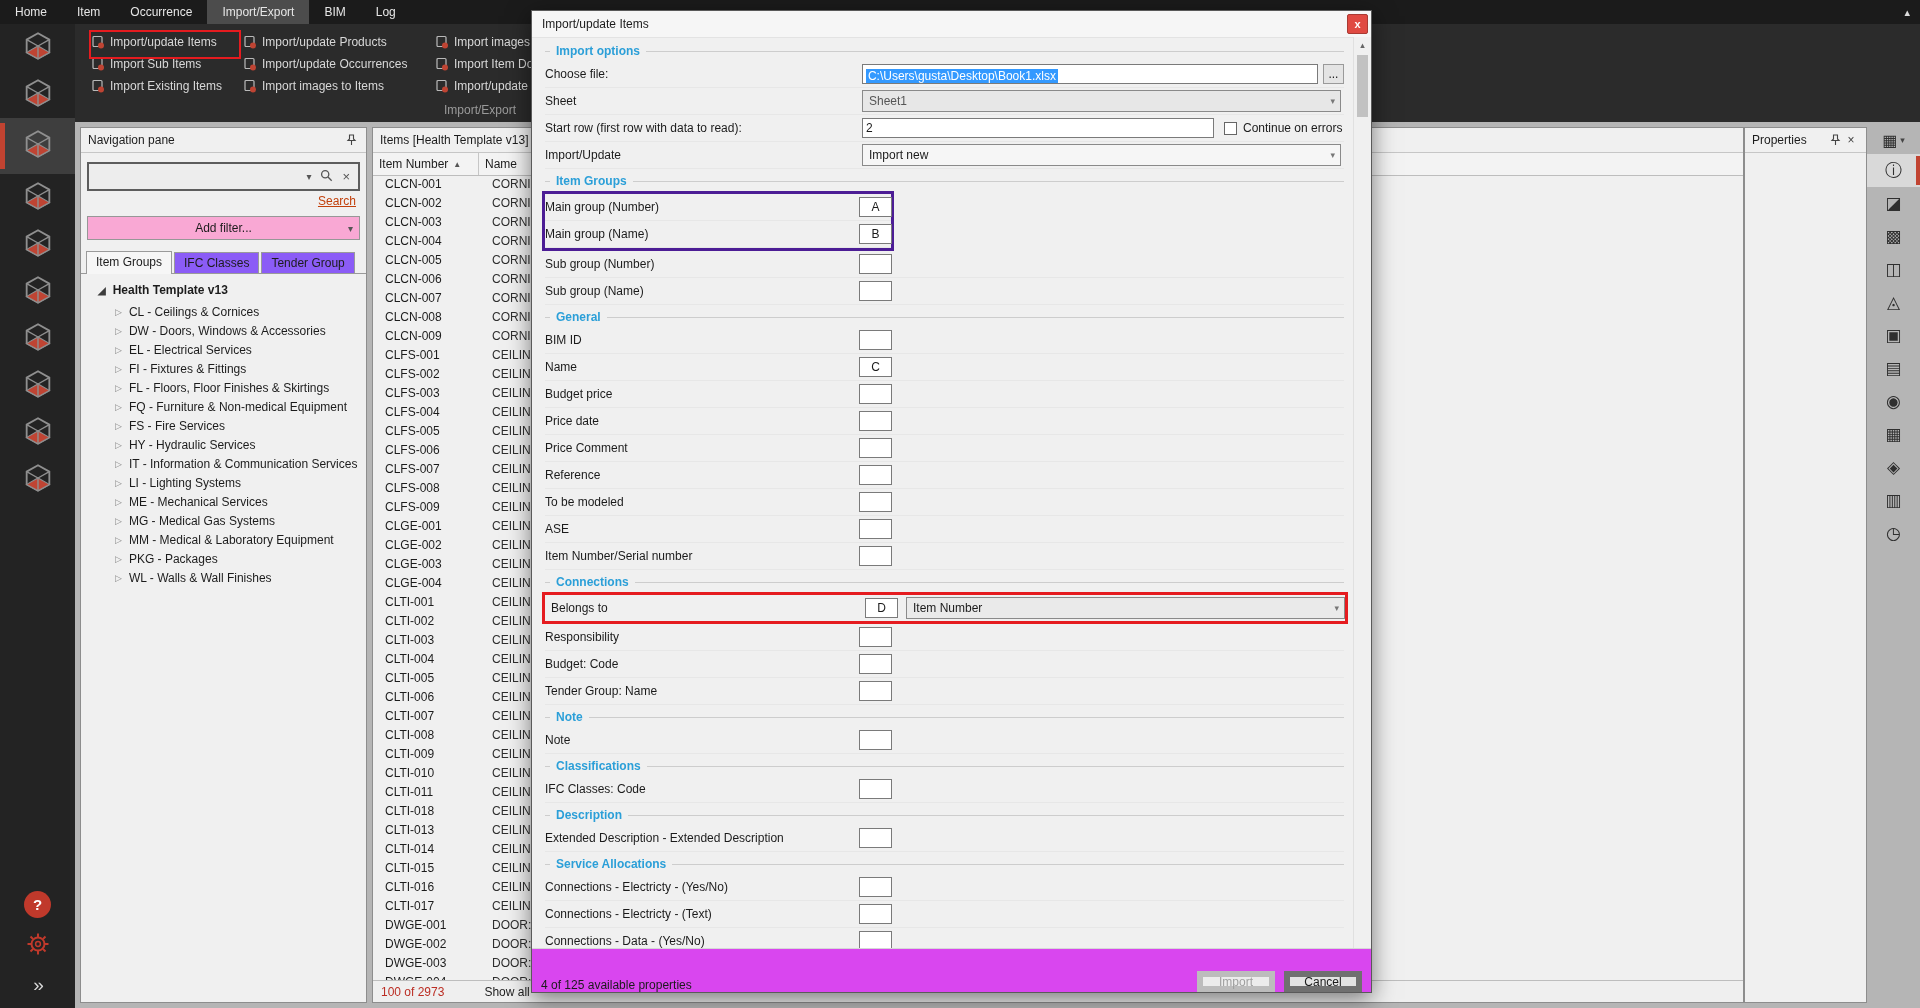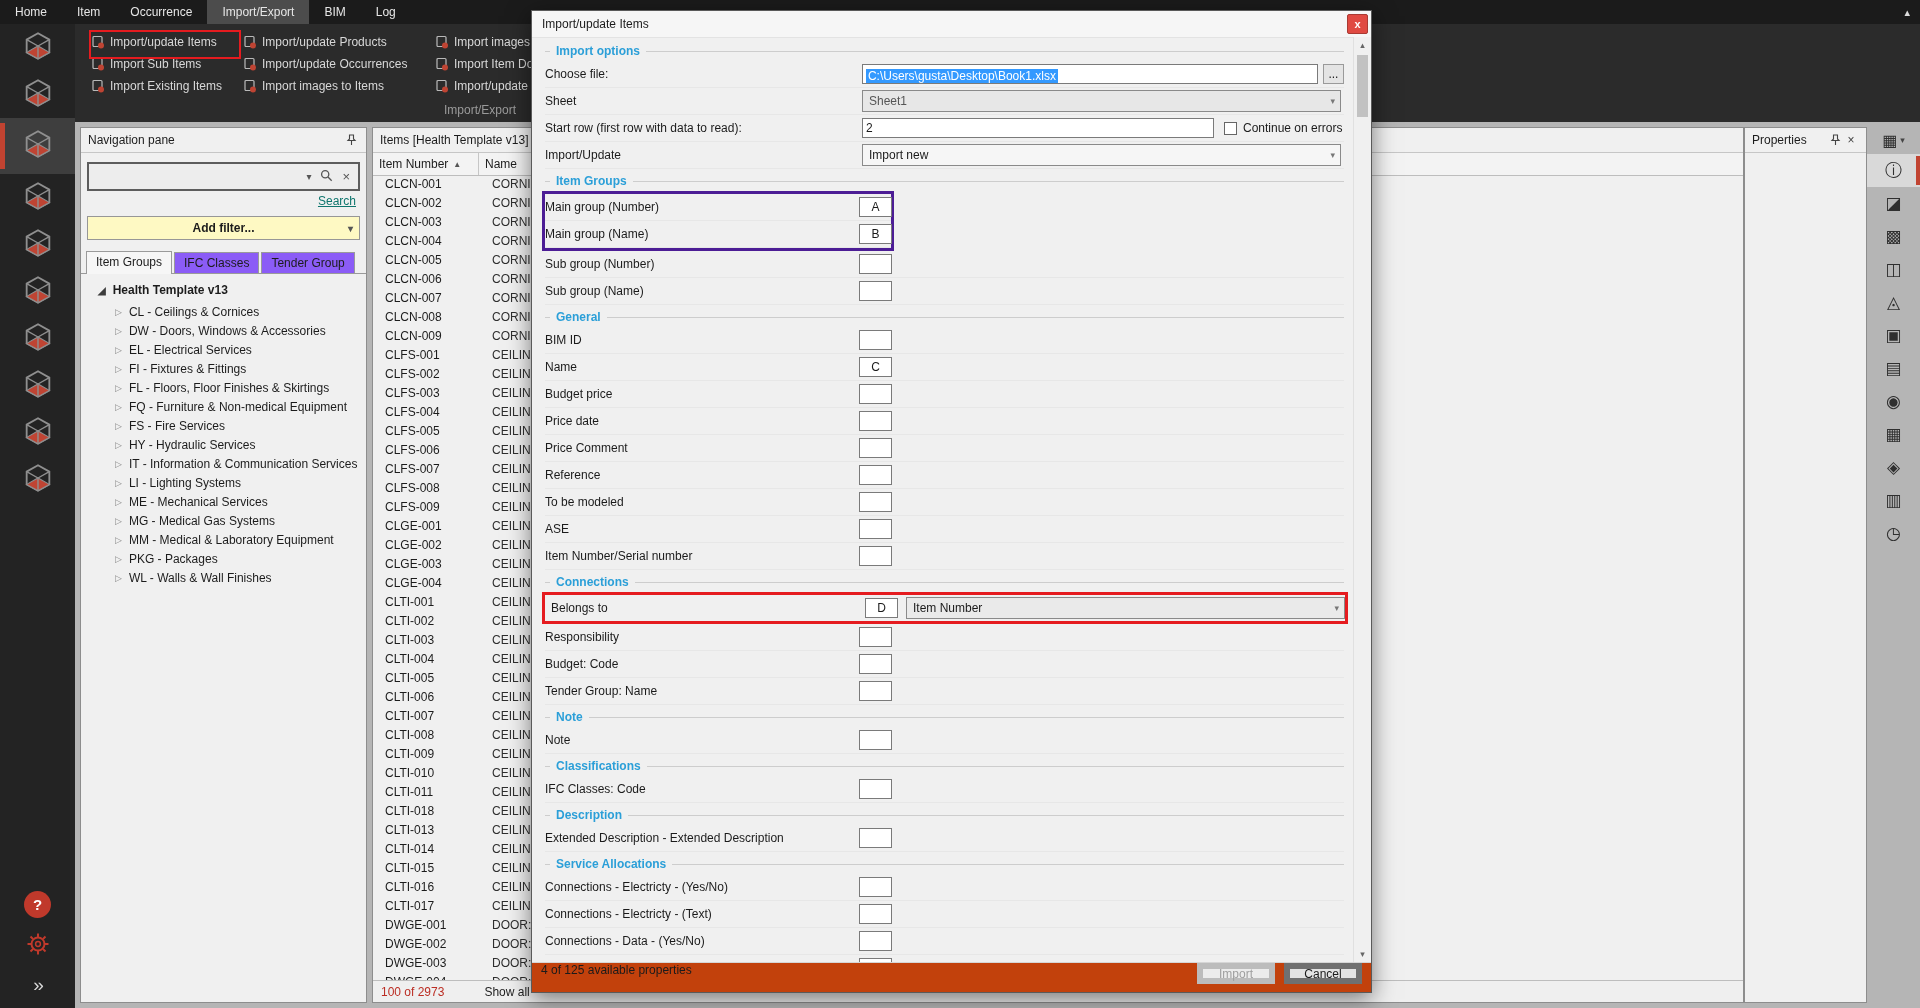--- a/index.html
+++ b/index.html
@@ -33,22 +33,22 @@
   .gear-wrap{width:28px;height:28px;display:flex;align-items:center;justify-content:center;}
   .rail-chevrons{color:#d8d8d8;font-size:19px;letter-spacing:-2px;}
   
   .panel{position:absolute;background:#f0f0f0;border:1px solid #8d8d8d;font-size:12px;color:#1c1c1c;box-sizing:border-box;}
   .panel-head{height:24px;display:flex;align-items:center;padding:0 7px;border-bottom:1px solid #c6c6c6;}
   .head-spacer{flex:1;}
   .pin-icon,.close-x{width:16px;display:flex;align-items:center;justify-content:center;color:#444;}
   
   .nav{left:80px;top:127px;width:287px;height:876px;}
   .nav-search{margin:9px 6px 2px;height:25px;border:2px solid #5d5d5d;background:#ededed;display:flex;align-items:center;justify-content:flex-end;gap:9px;padding:0 8px;color:#555;}
-  .search-link{text-align:right;margin:3px 10px 8px;text-decoration:underline;color:#0f766e;}
-  .add-filter{margin:4px 6px 8px;height:22px;border:1px solid #979797;display:flex;align-items:center;justify-content:center;position:relative;background:#fef9c3;font-weight:bold;}
+  .search-link{text-align:right;margin:3px 10px 8px;text-decoration:underline;color:#c2410c;}
+  .add-filter{margin:4px 6px 8px;height:22px;border:1px solid #979797;display:flex;align-items:center;justify-content:center;position:relative;background:#f9a8d4;}
   .add-filter .chev{position:absolute;right:6px;color:#555;font-size:10px;}
   .nav-tabs{display:flex;padding:0 5px;border-bottom:1px solid #9a9a9a;height:25px;align-items:flex-end;gap:2px;}
   .ntab{padding:3px 9px;border:1px solid #9a9a9a;border-bottom:none;background:#8b5cf6;white-space:nowrap;cursor:default;}
   .ntab.sel{background:#f6f6f6;position:relative;top:1px;padding-bottom:5px;}
   .tree{padding:8px 4px 0;}
   .tree-root{font-weight:bold;display:flex;gap:7px;padding:1px 0 5px 13px;align-items:center;}
   .tree-arrow-open{display:inline-block;color:#3c3c3c;font-size:10px;}
   .tree-item{display:flex;gap:7px;padding-left:30px;height:19px;align-items:center;}
   .tw{color:#8a8a8a;font-size:9px;}
   
@@ -98,21 +98,21 @@
   .drop-enabled{width:479px;background:#f6f6f6;}
   .start-field{width:352px;}
   .checkbox{width:13px;height:13px;border:1px solid #666;background:#fff;margin:0 6px 0 10px;flex:0 0 13px;box-sizing:border-box;}
   .ann-narrow{border:3px solid #4c1d95;margin-left:-3px;width:352px;box-sizing:border-box;}
   .ann-wide{border:3px solid #e51b1f;margin-left:-3px;margin-right:-4px;}
   .belongs-drop{flex:1;margin-left:8px;background:#eaeaea;}
   .dlg-scrollbar{position:absolute;top:26px;right:0;bottom:30px;width:17px;background:#f0f0f0;border-left:1px solid #e0e0e0;display:flex;flex-direction:column;align-items:center;}
   .sb-arrow{height:16px;display:flex;align-items:center;justify-content:center;color:#666;font-size:9px;width:100%;}
   .sb-thumb{width:11px;height:62px;background:#c2c2c2;margin-top:2px;}
   .sb-bottom{margin-top:auto;}
-  .dlg-foot{position:absolute;left:0;right:0;bottom:0;height:30px;border-top:1px solid #d6d6d6;display:flex;align-items:flex-start;padding:0 9px;background:#c2410c;box-sizing:border-box;}
+  .dlg-foot{position:absolute;left:0;right:0;bottom:0;height:44px;border-top:1px solid #d6d6d6;display:flex;align-items:flex-end;padding:0 9px;background:#d946ef;box-sizing:border-box;}
   .btn{width:78px;height:21px;display:flex;align-items:center;justify-content:center;border:6px solid #15803d;background:#e3e3e3;margin-left:9px;box-sizing:border-box;}
   .btn.disabled{color:#9f9f9f;border-color:#bcbcbc;background:#ececec;}
   .btn.cancel{border-color:#707070;}
 </style>
 </head>
 <body>
 
 <div class="topbar">
   <div class="topbar-tabs">
 

